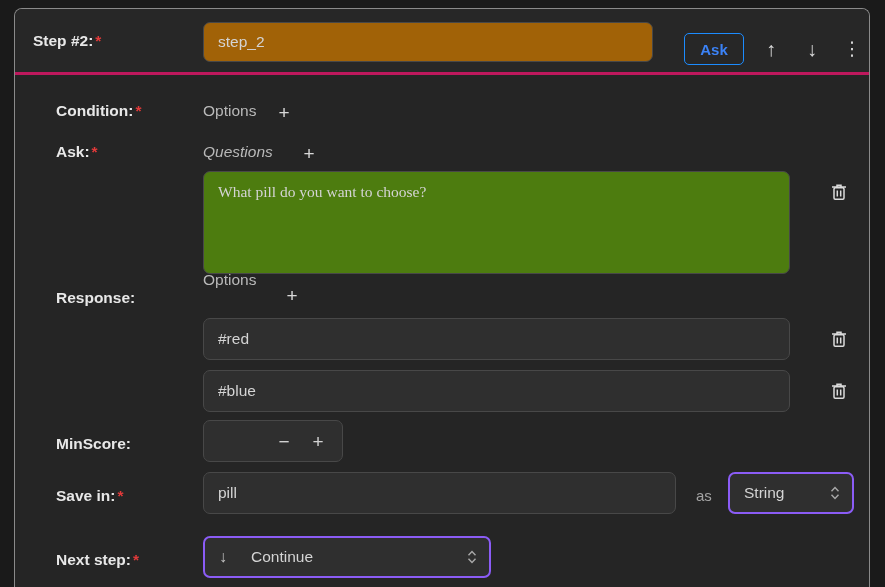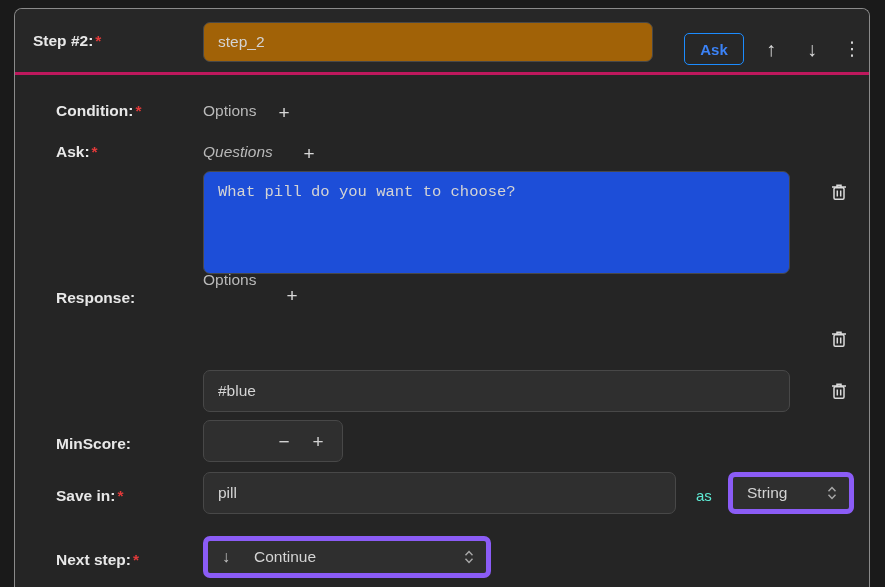--- a/index.html
+++ b/index.html
@@ -143,26 +143,26 @@
     border-radius: 7px;
     color: #d4d4d4;
     font-size: 15.5px;
     font-family: "Liberation Sans", sans-serif;
     padding: 0 14px;
     outline: none;
   }
   .text-area {
     position: absolute;
     box-sizing: border-box;
-    background: #1d4ed8;
+    background: #4d7c0f;
     border: 1px solid #484848;
     border-radius: 7px;
     color: #d4d4d4;
     font-size: 15.5px;
-    font-family: Liberation Mono, monospace;
+    font-family: Liberation Serif, serif;
     padding: 10px 14px;
     outline: none;
     resize: none;
     line-height: 1.35;
   }
   .trash-btn {
     position: absolute;
     background: transparent;
     border: none;
     cursor: pointer;
@@ -208,21 +208,21 @@
     padding: 0;
   }
   .stepper .minus { right: 44px; }
   .stepper .plus  { right: 10px; }
 
   
   .select-wrap {
     position: absolute;
     box-sizing: border-box;
     background: #2f2f2f;
-    border: 5px solid #8b5cf6;
+    border: 2px solid #8b5cf6;
     border-radius: 7px;
   }
   .select-wrap .sel-text {
     position: absolute;
     top: 50%;
     transform: translateY(-50%);
     font-size: 15.5px;
     color: #d4d4d4;
     white-space: nowrap;
   }
@@ -240,21 +240,21 @@
     top: 50%;
     transform: translateY(-50%);
     width: 12px;
     height: 20px;
     color: #a9a9a9;
   }
   .chev svg { display: block; }
   .as-word {
     position: absolute;
     font-size: 15px;
-    color: #5eead4;
+    color: #a3a3a3;
     text-align: right;
   }
 </style>
 </head>
 <body>
 
 <div class="step-panel">
 
   <div class="step-header">
     <div class="step-label">
@@ -291,20 +291,21 @@
         <path d="M9 6V4.3h4V6"></path>
         <rect x="6" y="6.8" width="10" height="11.4" rx="1.2"></rect>
         <path d="M9.3 9.6v5.8M12.7 9.6v5.8"></path>
       </svg>
     </button>
 
     <div class="row-label" style="top:214px;">Response:</div>
     <div class="mini-label" style="left:188px; top:196px;">Options</div>
     <button class="plus-btn" style="left:268px; top:211px;">+</button>
 
+    <input class="text-input" type="text" style="left: 188px; top: 243px; width: 587px; height: 42px;" value="#red">
     <button class="trash-btn" style="left:813px; top:253px;" aria-label="delete option">
       <svg width="22" height="22" viewBox="0 0 22 22" fill="none" stroke="currentColor" stroke-width="1.5">
         <path d="M4 6h14"></path>
         <path d="M9 6V4.3h4V6"></path>
         <rect x="6" y="6.8" width="10" height="11.4" rx="1.2"></rect>
         <path d="M9.3 9.6v5.8M12.7 9.6v5.8"></path>
       </svg>
     </button>
 
     <input class="text-input" type="text" style="left: 188px; top: 295px; width: 587px; height: 42px;" value="#blue">

